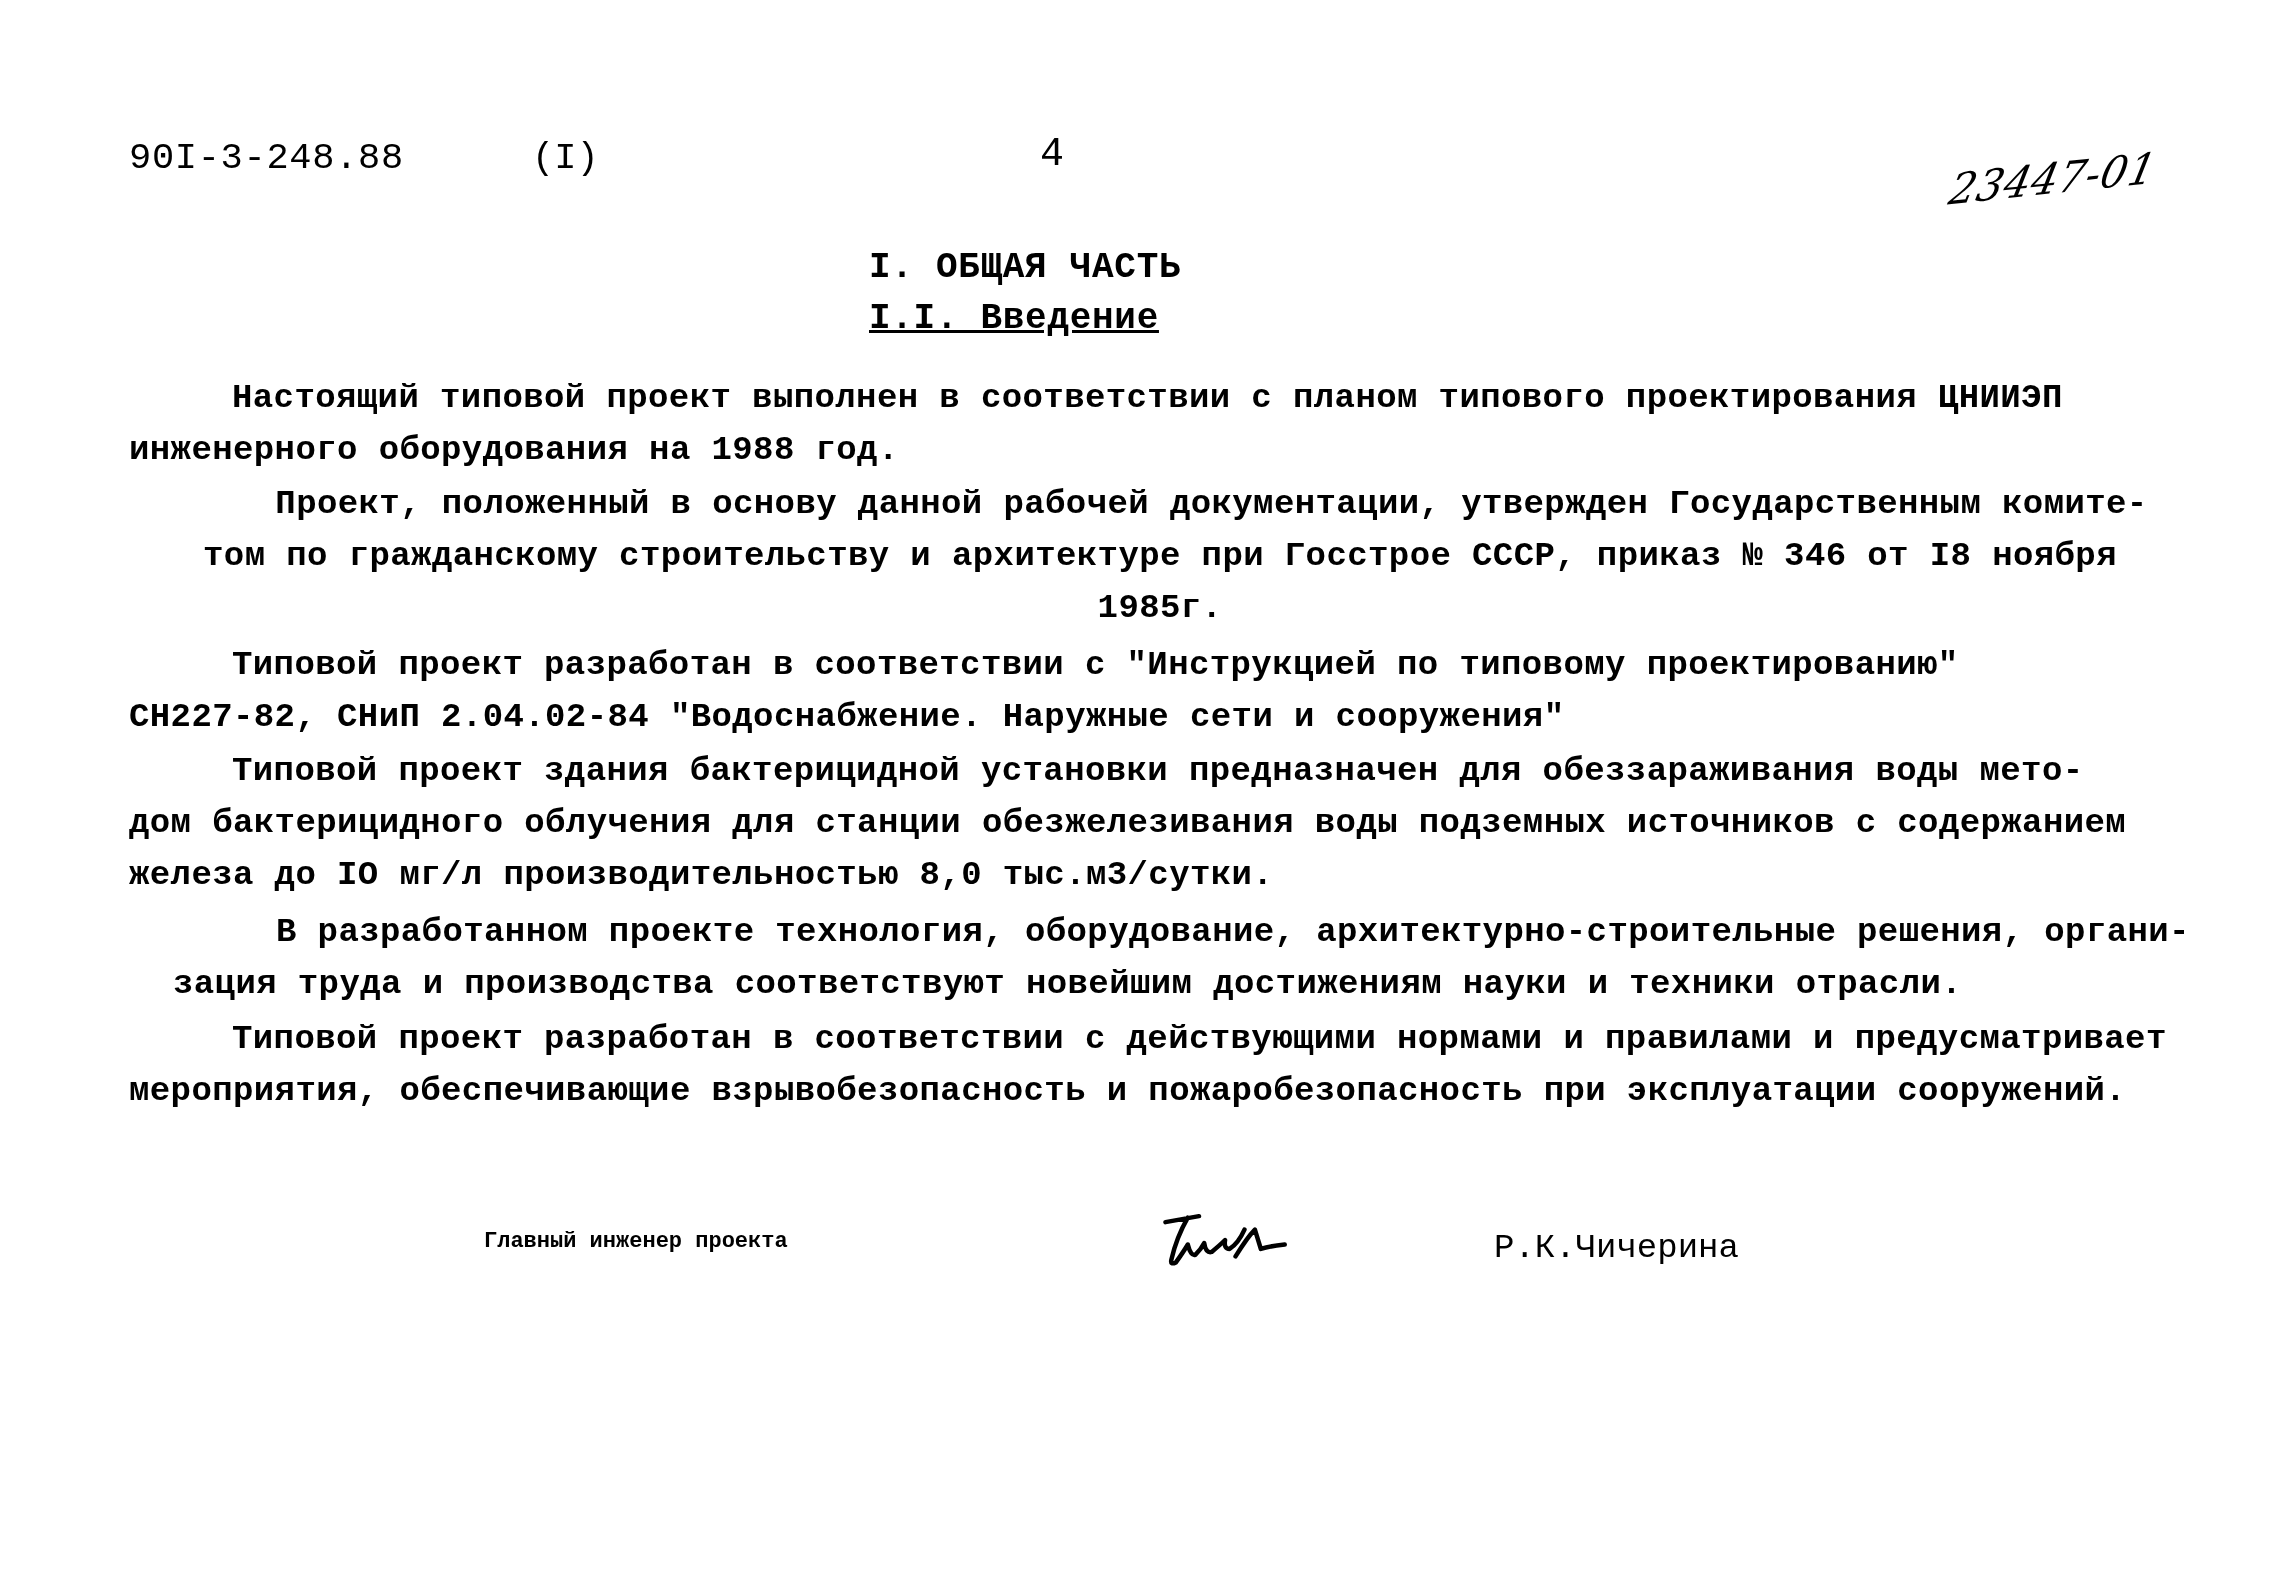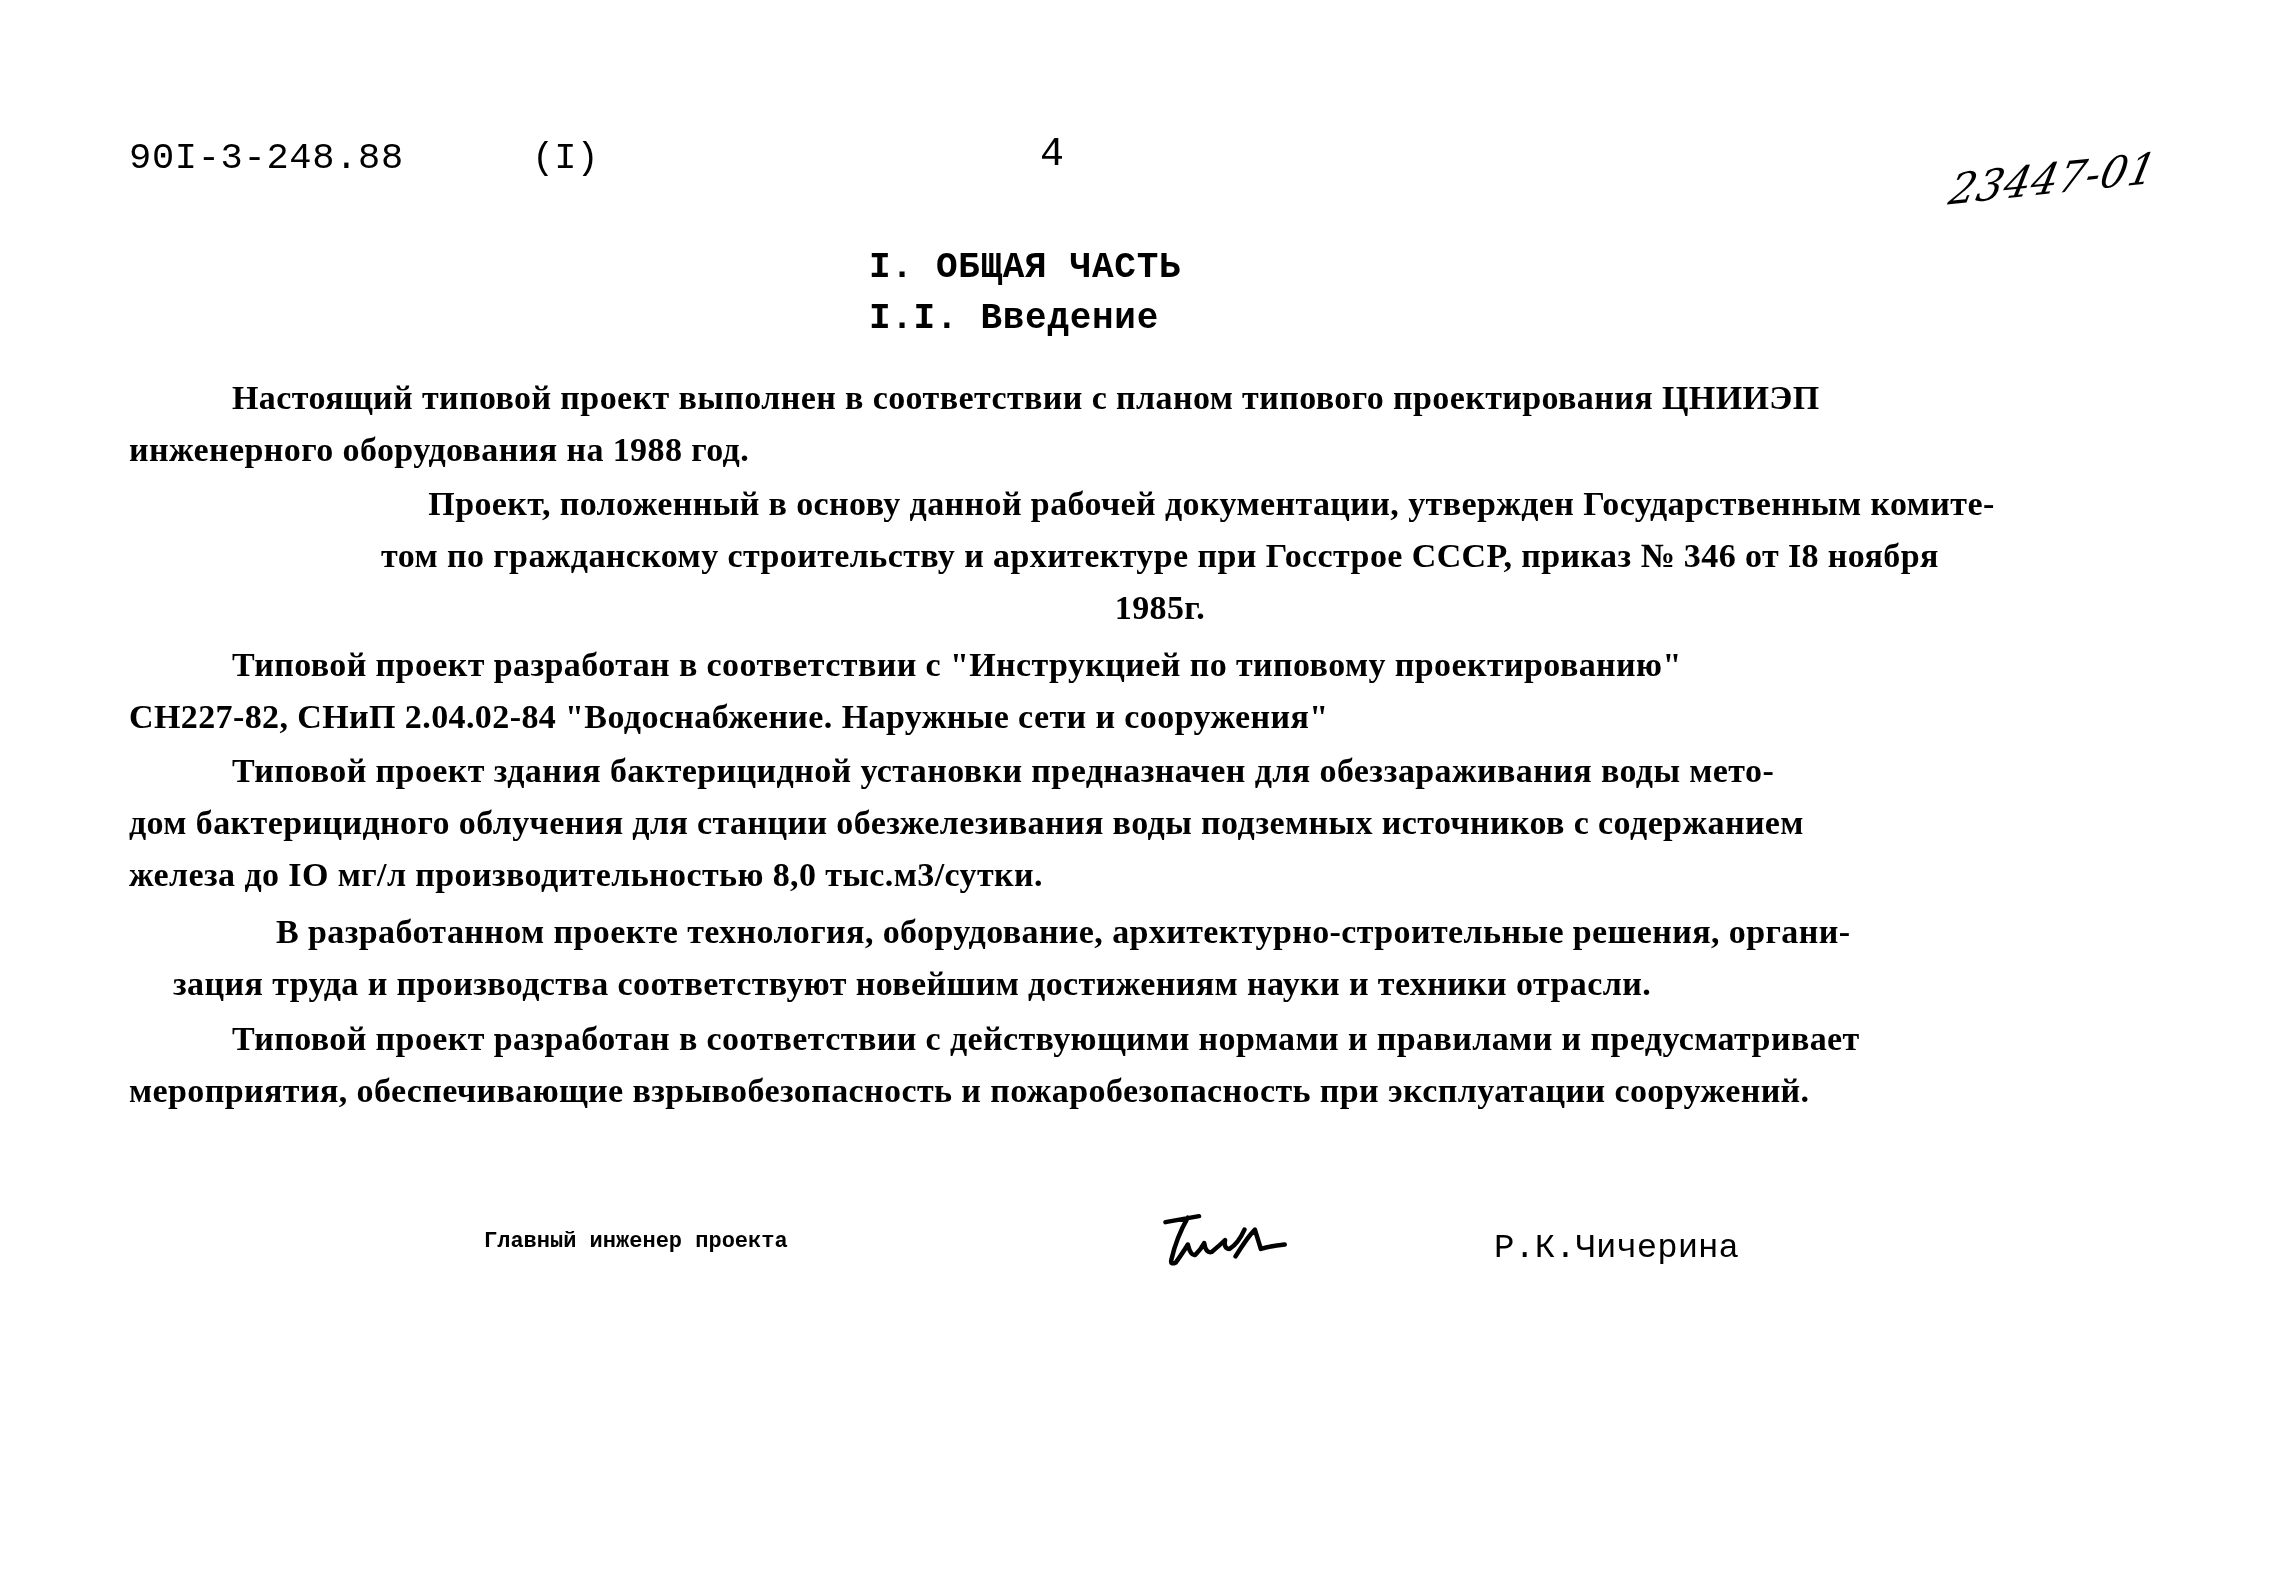--- a/index.html
+++ b/index.html
@@ -52,35 +52,34 @@
       transform: rotate(-6deg) skewX(-18deg);
       transform-origin: left center;
       letter-spacing: 0.7px;
     }
     .heading {
       font-size: 36px;
       font-weight: bold;
       letter-spacing: 0.7px;
     }
     .heading-1 { left: 869px; top: 250px; }
-    .heading-2 { left: 869px; top: 301px; }
+    .heading-2 { left: 869px; top: 301px; text-decoration: underline; }
 
     .body-text {
       position: absolute;
       left: 129px;
       width: 2062px;
       font-size: 34px;
       font-weight: bold;
       line-height: 52px;
       letter-spacing: 0.4px;
     }
     .line {
       display: block;
       white-space: nowrap;
-      font-family: Liberation Serif, serif;
     }
     .indent {
       padding-left: 103px;
     }
     .signature-row {
       position: absolute;
       left: 0;
       top: 1207px;
       width: 2295px;
       height: 90px;

